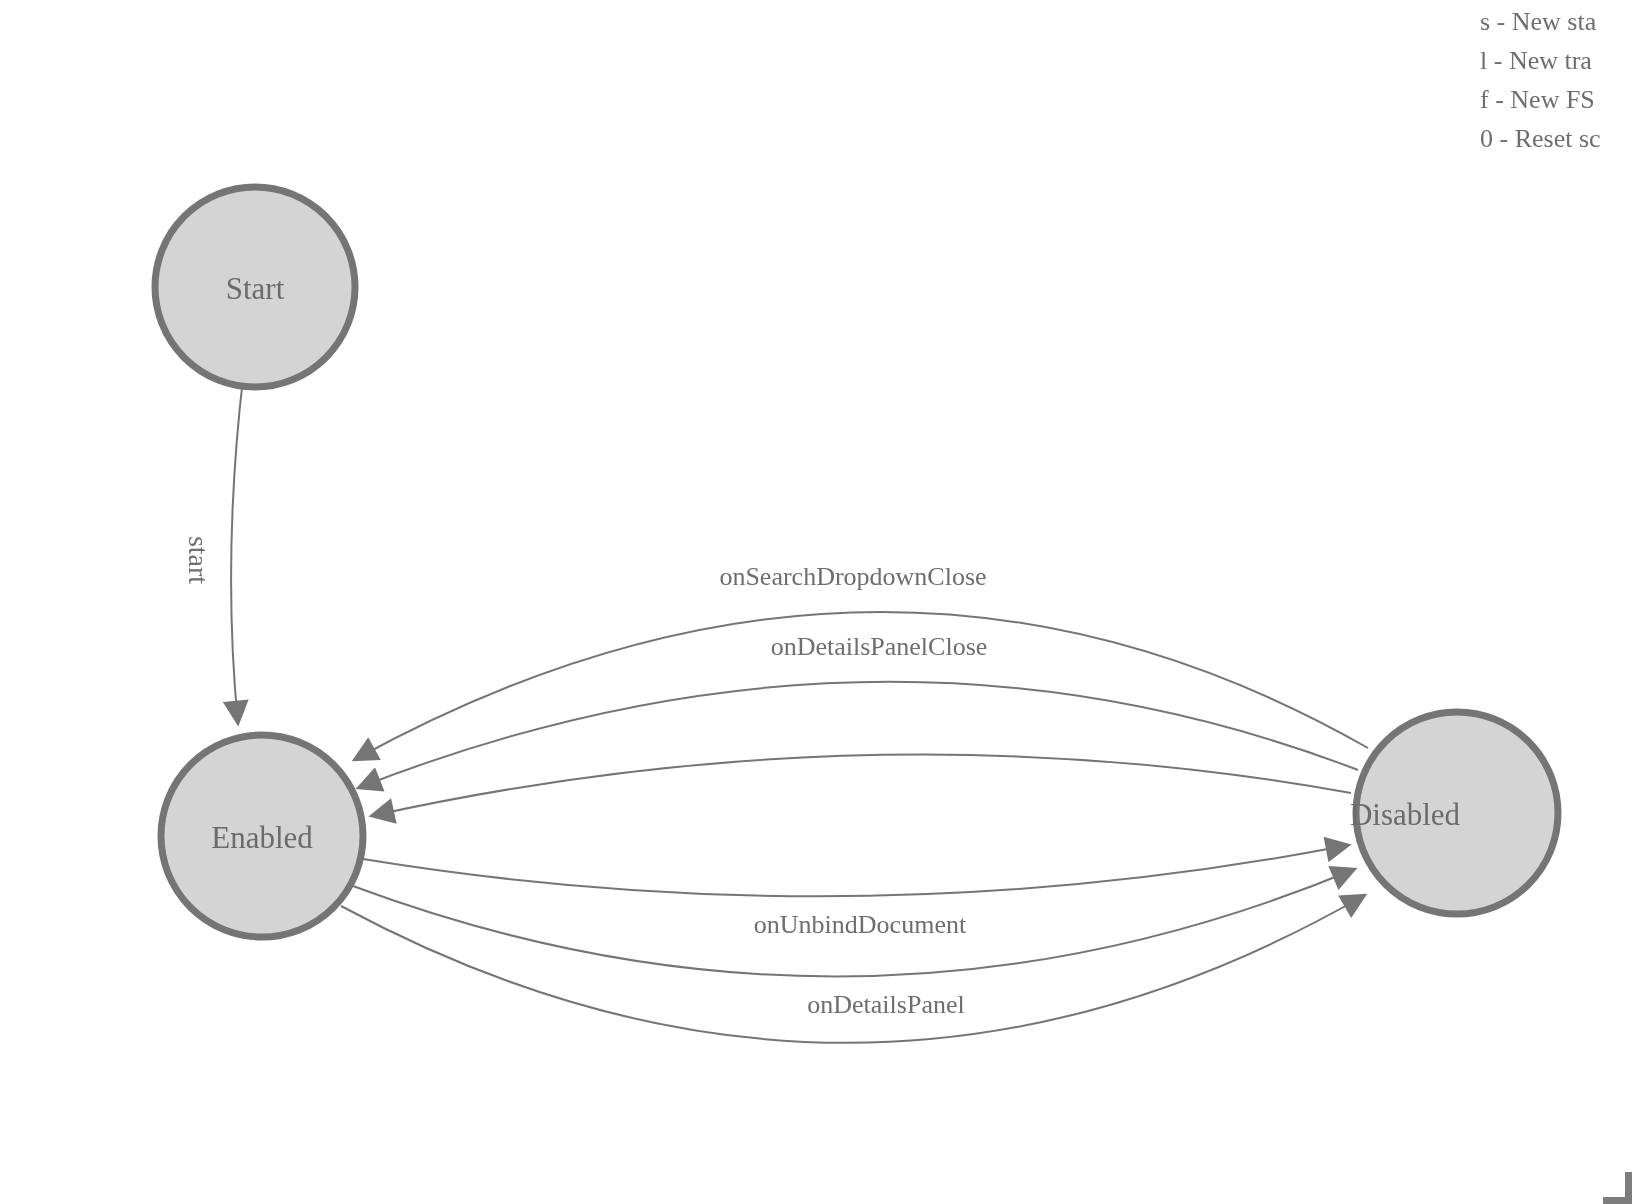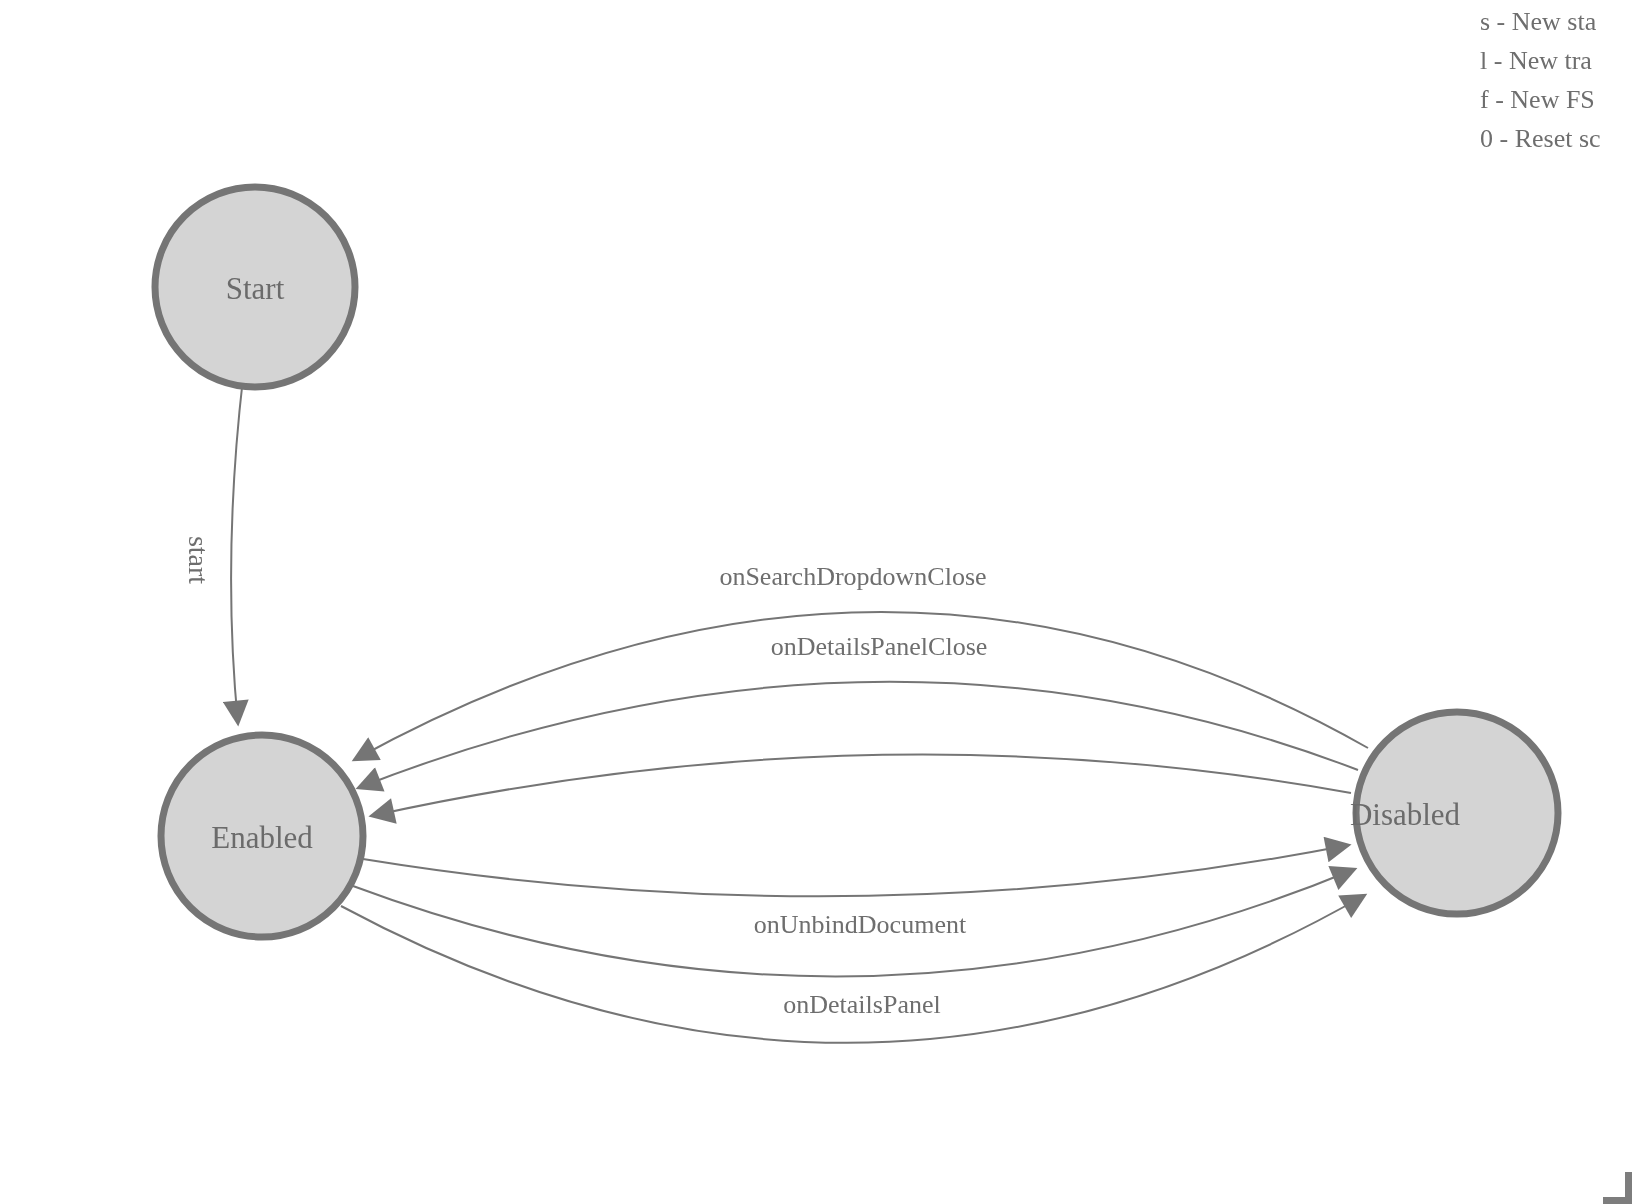--- a/index.html
+++ b/index.html
@@ -86,21 +86,21 @@
   </svg>
 
   <div class="state-label" style="left:255px; top:289px;">Start</div>
   <div class="state-label" style="left:262px; top:838px;text-align:right;">Enabled</div>
   <div class="state-label" style="left:1405px; top:815px;">Disabled</div>
 
   <div class="edge-label rotated" style="left:198px; top:560px;">start</div>
   <div class="edge-label" style="left:853px; top:577px;">onSearchDropdownClose</div>
   <div class="edge-label" style="left:856px; top:647px;margin-left:23px;">onDetailsPanelClose</div>
   <div class="edge-label" style="left:860px; top:925px;">onUnbindDocument</div>
-  <div class="edge-label" style="left:862px; top:1005px;">onDetailsPanel</div>
+  <div class="edge-label" style="left:886px; top:1005px;">onDetailsPanel</div>
 
   <div class="legend">
     <div>s - New sta</div>
     <div>l - New tra</div>
     <div>f - New FS</div>
     <div>0 - Reset sc</div>
   </div>
 
 </div>
 

